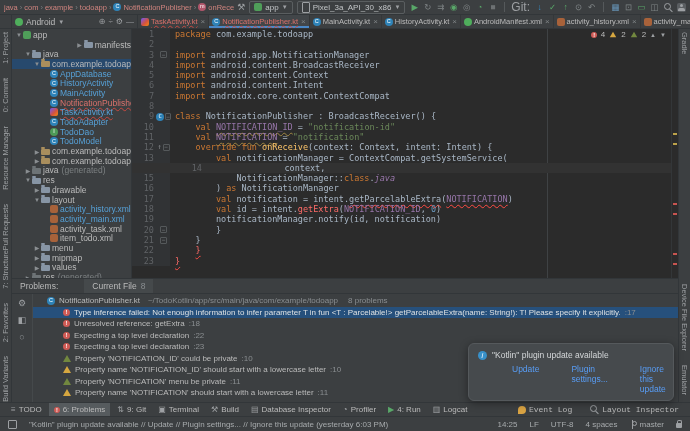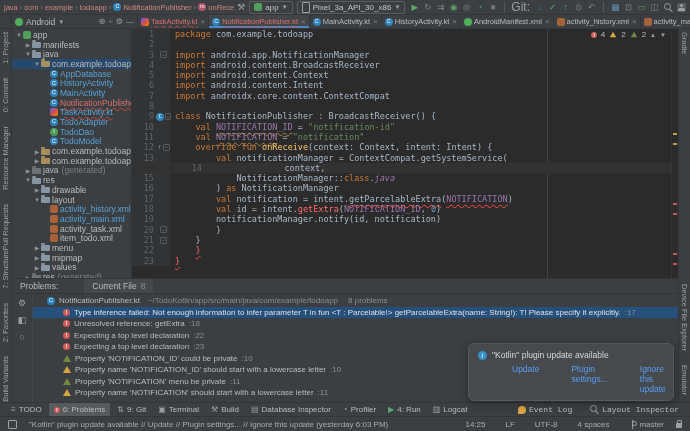--- a/index.html
+++ b/index.html
@@ -114,21 +114,21 @@
   
   .bb{height:13px;flex:none;display:flex;align-items:center;gap:2px;padding:0 6px;font-size:8px;
       background:#3c3f41;border-top:1px solid #323639;white-space:nowrap;}
   .bb-item{display:flex;align-items:center;gap:3px;padding:0 5px;height:13px;color:#bbb;}
   .bb-item.sel{background:#565b5e;}
   .bb-ico{font-size:8px;color:#9da0a3;line-height:1;}
   .bb-right{margin-left:auto;display:flex;gap:8px;font-family:Liberation Mono, monospace;}
   .status{height:14px;flex:none;display:flex;align-items:center;gap:12px;padding:0 8px;font-size:8px;
           color:#a7abad;background:#3c3f41;border-top:1px solid #323639;white-space:nowrap;}
   .st-msg{flex:1;overflow:hidden;text-overflow:ellipsis;}
-  .st-seg{flex:none;margin-left:8px;}
+  .st-seg{flex:none;}
   .sq{width:7px;height:7px;border:1px solid #9da0a3;border-radius:1px;flex:none;}
   .branch{position:relative;width:7px;height:9px;flex:none;}
   .branch::before{content:"";position:absolute;left:2px;top:0;bottom:0;width:1px;background:#9da0a3;}
   .branch::after{content:"";position:absolute;right:0;top:1px;width:3px;height:3px;border:1px solid #9da0a3;border-radius:50%;}
   .lock{width:6px;height:5px;background:#9da0a3;border-radius:1px;position:relative;margin-top:3px;flex:none;}
   .lock::before{content:"";position:absolute;top:-3px;left:1px;width:3px;height:3px;border:1px solid #9da0a3;border-bottom:none;border-radius:2px 2px 0 0;}
   .mag{position:relative;width:9px;height:9px;flex:none;}
   .mag::before{content:"";position:absolute;top:0;left:0;width:5px;height:5px;border:1px solid #9da0a3;border-radius:50%;}
   .mag::after{content:"";position:absolute;width:4px;height:1px;background:#9da0a3;transform:rotate(45deg);top:7px;left:5px;}
   .avatar{width:9px;height:9px;border-radius:2px;background:#5a5e61;position:relative;flex:none;}
@@ -273,21 +273,21 @@
     </div>
 
     <div class="center">
       <div class="mid">
         <div class="proj" id="tree">
             <div class="trow" style="padding-left: 3px;">
               <span class="chev">▼</span>
               <span class="icm"></span>
               <span class="tlabel">app</span>
             </div>
-            <div class="trow" style="padding-left: 12px;">
+            <div class="trow" style="padding-left: 12px; justify-content: flex-end;">
               <span class="chev">▶</span>
               <span class="icf"></span>
               <span class="tlabel">manifests</span>
             </div>
             <div class="trow" style="padding-left: 12px;">
               <span class="chev">▼</span>
               <span class="icf"></span>
               <span class="tlabel">java</span>
             </div>
             <div class="trow tsel" style="padding-left: 21px;">

